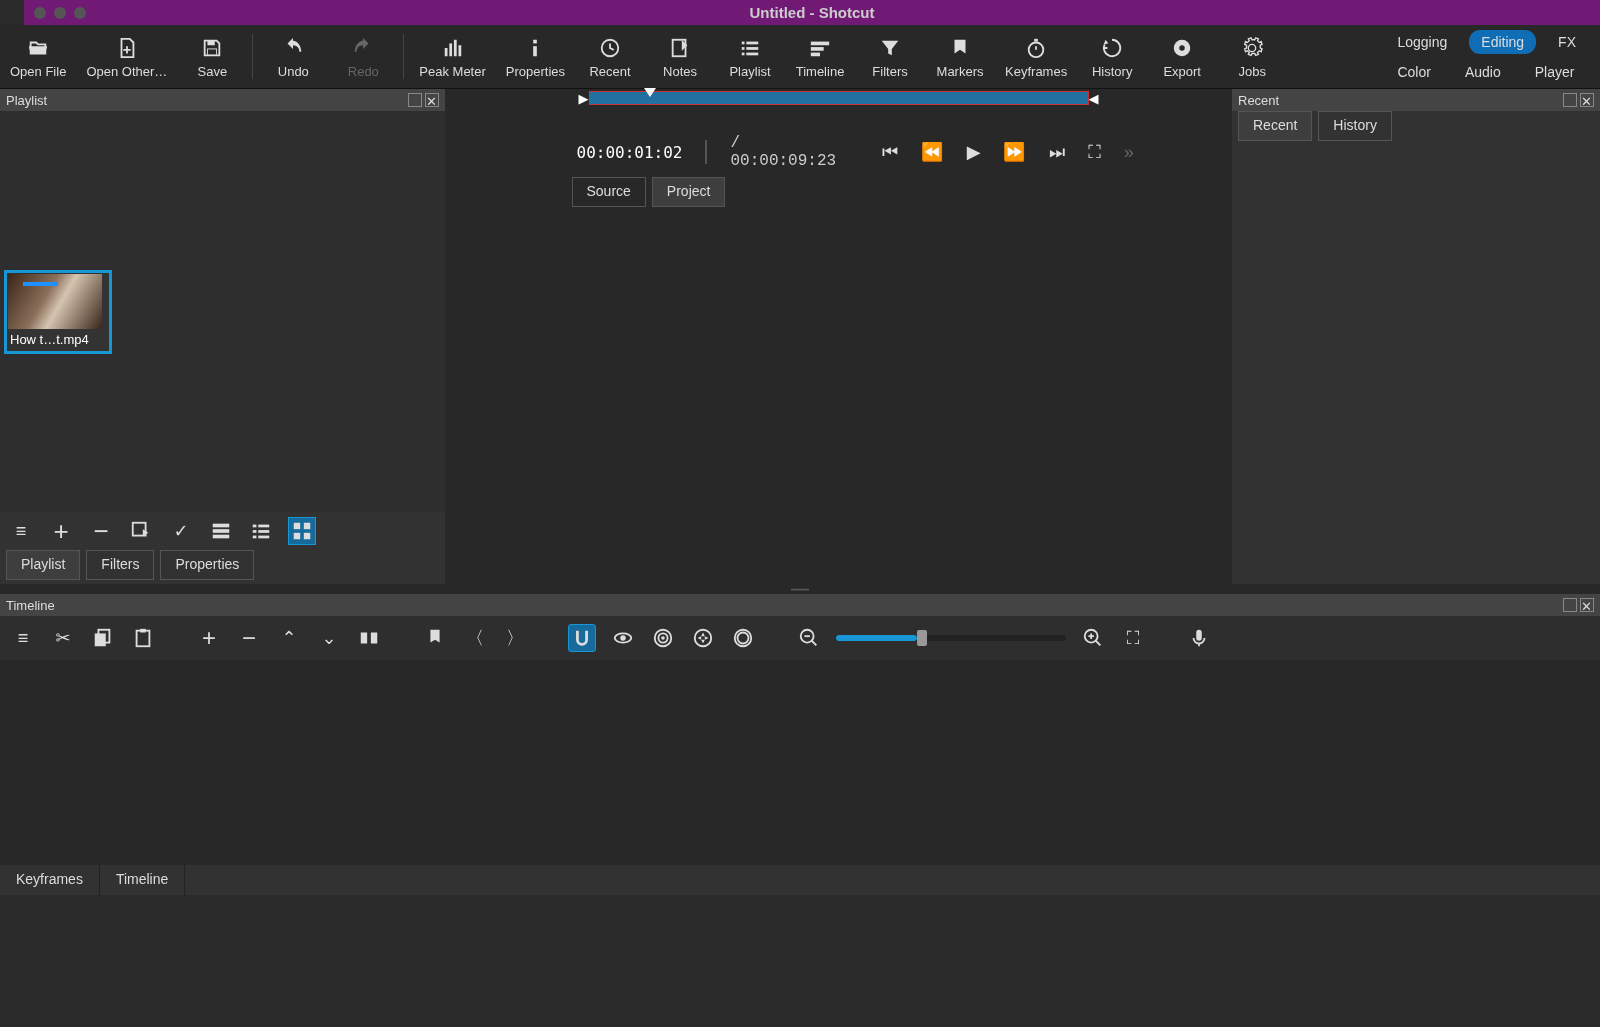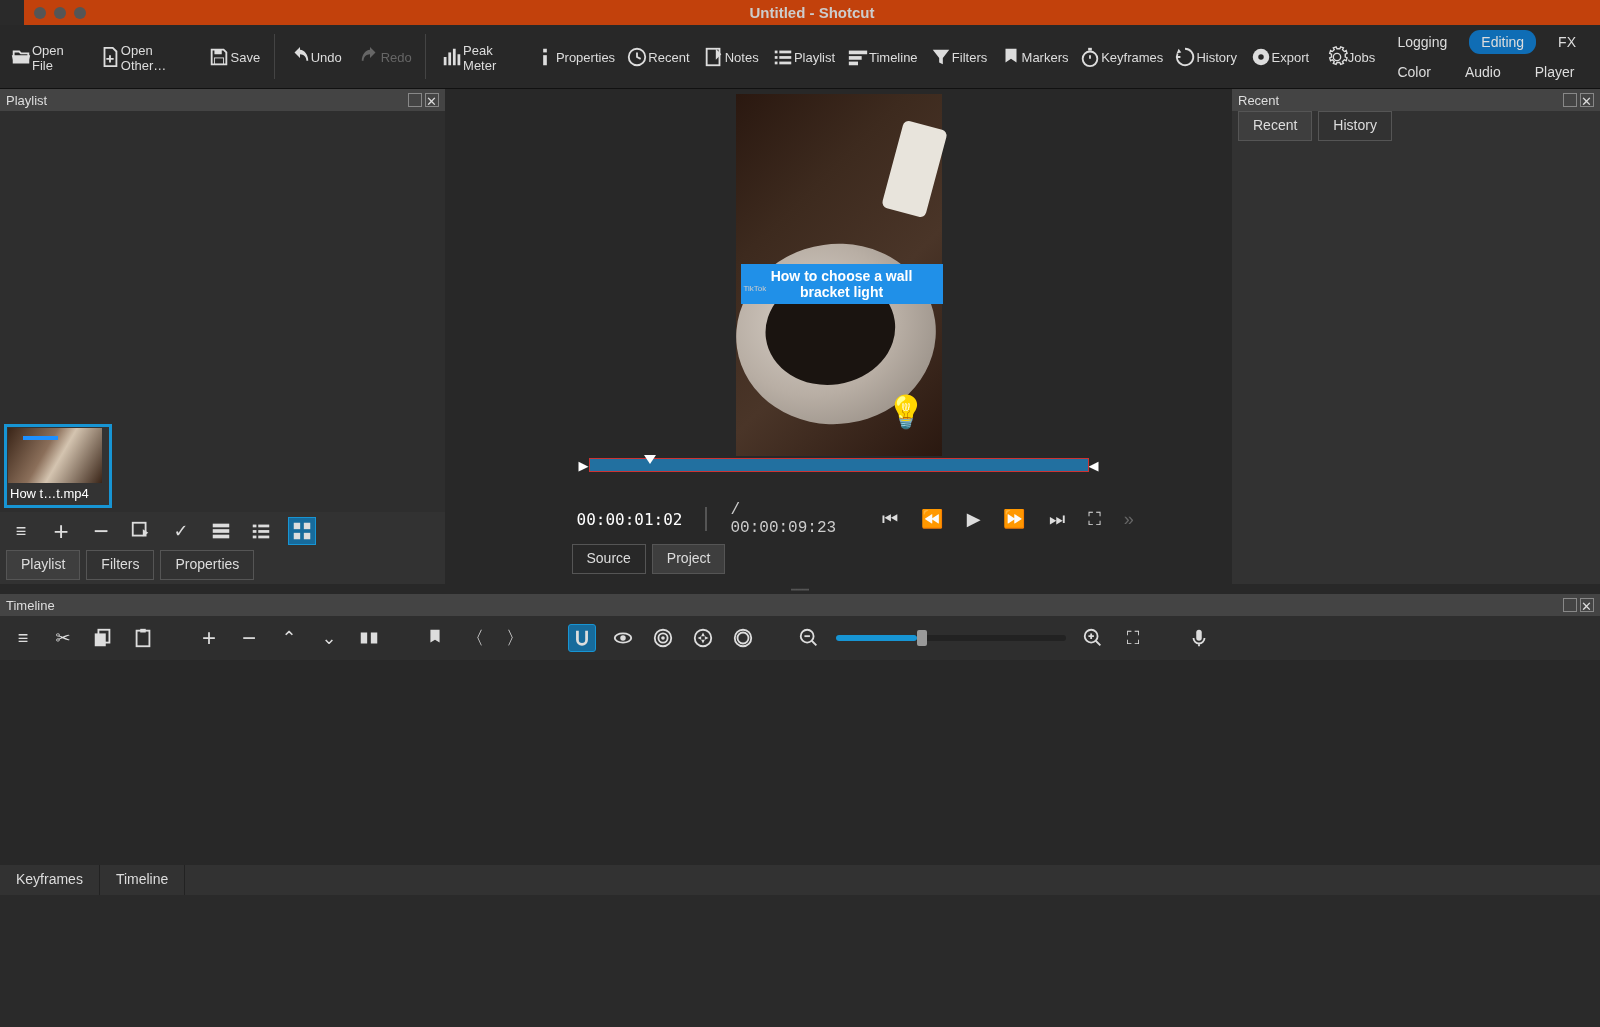--- a/index.html
+++ b/index.html
@@ -1,36 +1,36 @@
 <!DOCTYPE html>
 <html><head>
 <meta charset="utf-8">
 <style>
 html,body{margin:0;padding:0;width:1600px;height:1027px;background:#2a2a2a;font-family:-apple-system,Helvetica,Arial,sans-serif;color:#ddd;overflow:hidden;font-size:13px;}
-.titlebar{height:25px;background:#c2410c;display:flex;align-items:center;position:relative;margin-left:24px;}
+.titlebar{height:25px;background:#701a75;display:flex;align-items:center;position:relative;margin-left:24px;}
 .traffic{display:flex;gap:8px;margin-left:10px;}
 .traffic span{width:12px;height:12px;border-radius:50%;background:#555;}
 .wtitle{position:absolute;left:50%;transform:translateX(-50%);color:#ccc;font-weight:600;font-size:15px;}
 .toolbar{height:63px;background:#282828;border-bottom:1px solid #111;display:flex;align-items:center;}
-.tbtn{display:flex;align-items:center;justify-content:center;height:63px;padding:0 10px;min-width:50px;cursor:pointer;color:#ddd;}
+.tbtn{display:flex;flex-direction:column;align-items:center;justify-content:center;height:63px;padding:0 10px;min-width:50px;cursor:pointer;color:#ddd;}
 .tbtn.dis{color:#666;}
 .tbtn .ic{font-size:22px;height:28px;display:flex;align-items:center;}
 .tbtn .lb{font-size:13px;margin-top:2px;}
 .sep{width:1px;height:45px;background:#444;margin:0 5px;}
 .tright{margin-left:auto;display:flex;flex-direction:column;padding-right:12px;}
 .tright .row{display:flex;gap:10px;}
 .rtab{padding:4px 12px;font-size:14px;color:#ddd;}
 .rtab.active{background:#0f6db5;border-radius:11px;}
 .main{display:flex;height:495px;}
 .panel{background:#323232;display:flex;flex-direction:column;}
 .phead{height:22px;background:#444;display:flex;align-items:center;padding:0 6px;font-size:13px;color:#ddd;}
 .phead .pc{margin-left:auto;display:flex;gap:3px;}
 .wic{width:12px;height:12px;border:1px solid #888;}
 .playlist{width:445px;}
-.plbody{flex:1;background:#2e2e2e;padding:4px;display:flex;align-items:flex-end;}
+.plbody{flex:1;background:#2e2e2e;padding:4px;display:flex;align-items:center;}
 .clip{width:100px;border:3px solid #1795d4;background:#333;padding:1px;}
 .thumb{width:94px;height:55px;background:linear-gradient(120deg,#3a2518 0%,#8b6f5a 40%,#d4c4b0 55%,#3a2518 100%);position:relative;}
 .thumb::after{content:"";position:absolute;top:8px;left:15px;width:35px;height:4px;background:#1e90ff;}
 .clip .cn{background:#333;color:#fff;font-size:13px;padding:3px 2px;}
 .preview{flex:1;background:#282828;display:flex;flex-direction:column;align-items:center;position:relative;}
 .pvimg{width:206px;height:364px;margin-top:5px;background:linear-gradient(135deg,#2a1810 0%,#3d2a1e 30%,#4a3528 60%,#2a1810 100%);position:relative;}
 .cup{position:absolute;left:0;top:150px;width:200px;height:180px;border-radius:50%;background:radial-gradient(ellipse at 40% 40%,#d8d0c8 0%,#b8aea4 50%,#888078 100%);transform:rotate(-8deg);}
 .cup::after{content:"";position:absolute;left:30px;top:30px;width:130px;height:110px;border-radius:50%;background:#1a1410;}
 .remote{position:absolute;right:5px;top:30px;width:45px;height:90px;background:#e8e4dc;border-radius:6px;transform:rotate(15deg);}
 .caption{position:absolute;top:170px;left:5px;right:0;background:#2090e8;color:#fff;font-size:14px;font-weight:600;padding:4px 6px;text-align:center;width:190px;}
@@ -310,27 +310,20 @@
         </div>
     </div>
     <div class="pltabs">
       <div class="ptab active">Playlist</div>
       <div class="ptab">Filters</div>
       <div class="ptab">Properties</div>
     </div>
   </div>
 
   <div class="preview">
-    <div class="pvimg">
-      <div class="remote"></div>
-      <div class="cup"></div>
-      <div class="caption">How to choose a wall bracket light</div>
-      <div class="wm">TikTok</div>
-      <div class="bulb">💡</div>
-    </div>
     <div class="pvruler">
       <span style="position:absolute;left:0;top:0;color:#fff">▶</span>
       <span style="position:absolute;right:0;top:0;color:#fff">◀</span>
       <div class="rbar"></div>
       <div class="playhead"></div>
     </div>
     <div class="pvctl">
       <span class="tc">00:00:01:02</span>
       <span class="spin"></span>
       <span class="tctot">/ 00:00:09:23</span>

